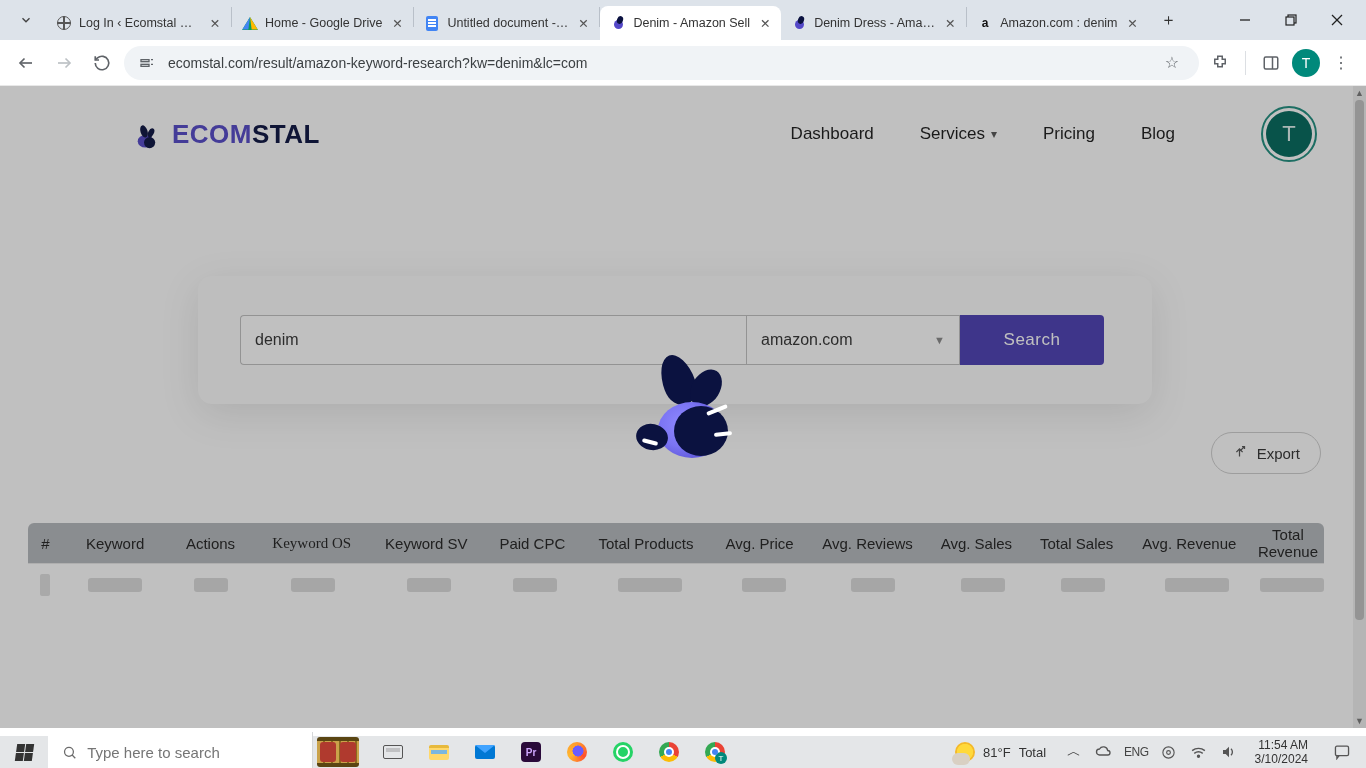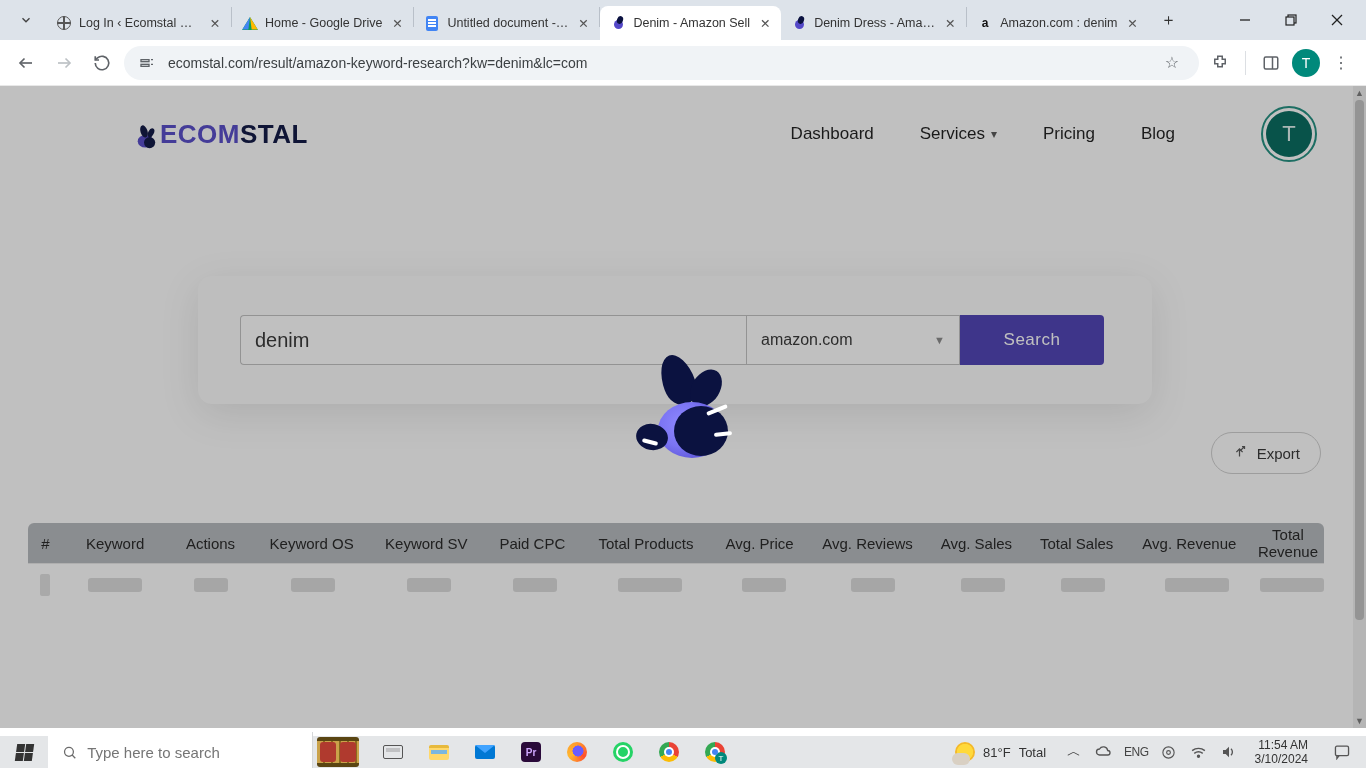--- a/index.html
+++ b/index.html
@@ -28,49 +28,49 @@
 .addr-icon { width: 30px; height: 30px; display: flex; align-items: center; justify-content: center; color: #5f6368; font-size: 16px; }
 .toolbar-sep { width: 1px; height: 24px; background: #dcdfe3; margin: 0 4px; }
 .profile-pill { width: 28px; height: 28px; border-radius: 50%; background: #00897b; color: #fff; display: flex; align-items: center; justify-content: center; font-size: 14px; font-weight: 500; }
 
 
 .viewport { position: relative; width: 100%; height: calc(768px - 40px - 46px - 40px); overflow: hidden; }
 .page { position: absolute; inset: 0; background: #fff; }
 
 
 .site-header { position: absolute; top: 8px; left: 0; right: 13px; height: 80px; display: flex; align-items: center; padding: 0 36px 0 130px; }
-.logo { display: flex; align-items: center; gap: 2px; }
+.logo { display: flex; align-items: center; gap: 14px; }
 .logo .bee { width: 28px; height: 22px; position: relative; }
 .logo .txt { font-size: 26px; font-weight: 700; letter-spacing: 0.5px; }
 .logo .txt .e1 { color: #5448c8; } .logo .txt .rest { color: #0b1240; }
 .main-nav { margin-left: auto; display: flex; align-items: center; gap: 46px; font-size: 17px; color: #1a1a1a; }
 .nav-item { display: flex; align-items: center; gap: 6px; }
 .avatar-ring { width: 56px; height: 56px; border-radius: 50%; border: 2px solid #1e8e7e; display: flex; align-items: center; justify-content: center; margin-left: 40px; }
 .avatar-ring .inner { width: 46px; height: 46px; border-radius: 50%; background: #00695c; color: #e0f2ef; display: flex; align-items: center; justify-content: center; font-size: 22px; }
 
 
 .search-card { position: absolute; top: 190px; left: 198px; width: 954px; height: 128px; background: #fcfcfc; border-radius: 14px; box-shadow: 0 10px 40px rgba(0,0,0,0.10); display: flex; align-items: center; padding: 0 42px; gap: 0; }
-.kw-input { width: 506px; height: 50px; border: 1px solid #c1c1c1; border-right: none; border-radius: 4px 0 0 4px; padding: 0 14px; font-size: 20px; color: #333; background: #fff; outline: none; }
+.kw-input { width: 506px; height: 50px; border: 1px solid #c1c1c1; border-right: none; border-radius: 4px 0 0 4px; padding: 0 14px; font-size: 16px; color: #333; background: #fff; outline: none; }
 .mkt-select { width: 214px; height: 50px; border: 1px solid #c1c1c1; border-radius: 0; padding: 0 14px; font-size: 16px; color: #333; background: #fff; display: flex; align-items: center; justify-content: space-between; }
 .mkt-select .dd { color: #8a8a8a; font-size: 11px; }
 .search-btn { width: 144px; height: 50px; border: none; background: #4b3fb5; color: #fff; font-size: 17px; letter-spacing: 0.5px; border-radius: 0 4px 4px 0; cursor: pointer; }
 
 
 .action-row { position: absolute; top: 346px; right: 45px; display: flex; gap: 14px; }
 .pill-btn { height: 42px; padding: 0 20px; border: 1px solid #cfcfcf; background: #fff; border-radius: 22px; display: flex; align-items: center; gap: 10px; font-size: 15px; color: #333; cursor: pointer; }
 .pill-btn .ic { font-size: 15px; color: #555; }
 
 
 .tbl { position: absolute; top: 437px; left: 28px; width: 1296px; border-radius: 6px; overflow: hidden; }
 .tbl-head { display: flex; height: 40px; background: #b5b9bd; align-items: center; }
 .th { font-size: 15px; color: #222; text-align: center; padding: 0 6px; }
 .th.c0 { width: 36px; }
 .th.c1 { width: 108px; }
 .th.c2 { width: 90px; }
-.th.c3 { width: 120px; }
+.th.c3 { width: 120px; font-family: Liberation Serif, serif; }
 .th.c4 { width: 118px; }
 .th.c5 { width: 102px; }
 .th.c6 { width: 134px; }
 .th.c7 { width: 102px; }
 .th.c8 { width: 122px; }
 .th.c9 { width: 104px; }
 .th.c10 { width: 104px; }
 .th.c11 { width: 130px; }
 .th.c12 { flex: 1; }
 .tbl-row { display: flex; height: 42px; background: #fff; align-items: center; border-top: 1px solid #e8e8e8; }

